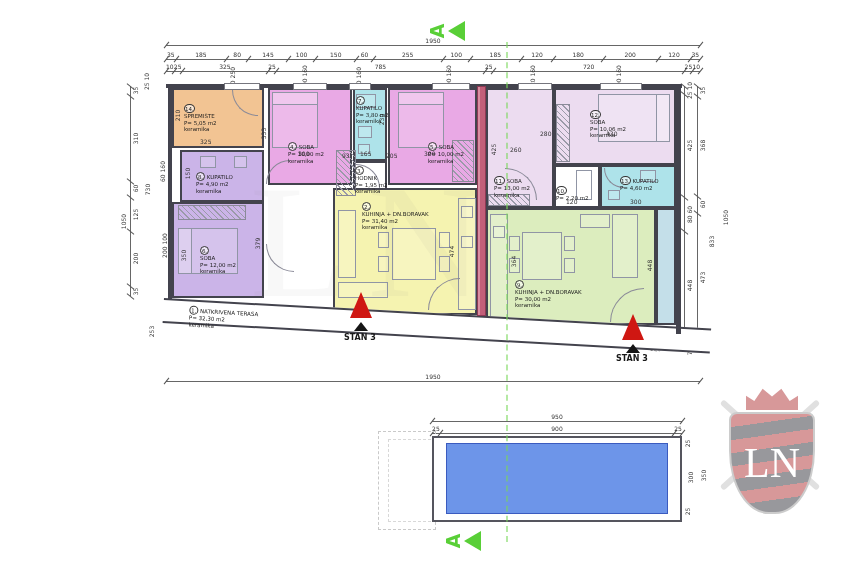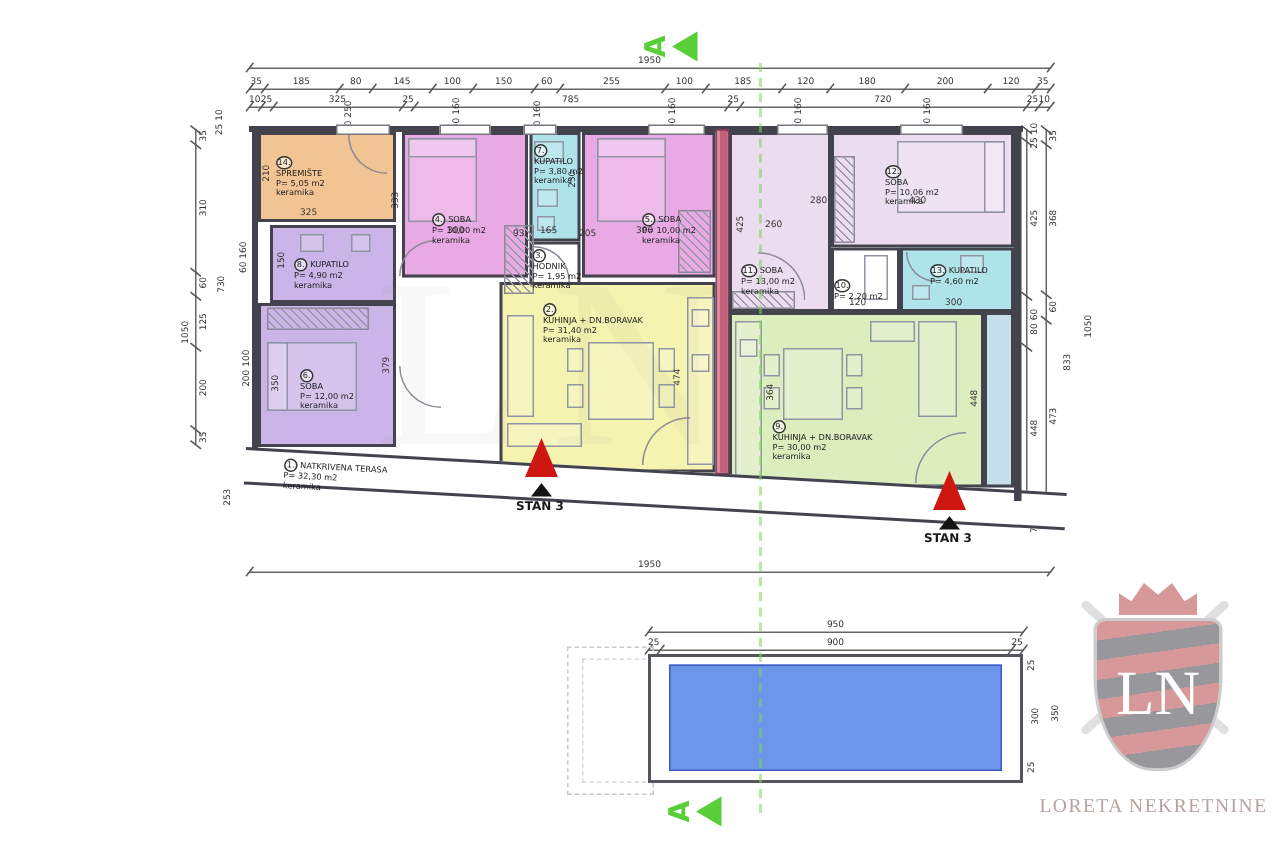--- a/index.html
+++ b/index.html
@@ -428,15 +428,14 @@
   <span class="rot" style="left:698px; top:472px;">350</span>
 
   <div class="logo">
     <div class="key key1"></div>
     <div class="key key2"></div>
     <div class="crown"></div>
     <div class="shield">
       <span>LN</span>
     </div>
   </div>
-  <div class="logo-text">LORETA NEKRETNINE</div>
 
 </div>
 
 </body></html>

